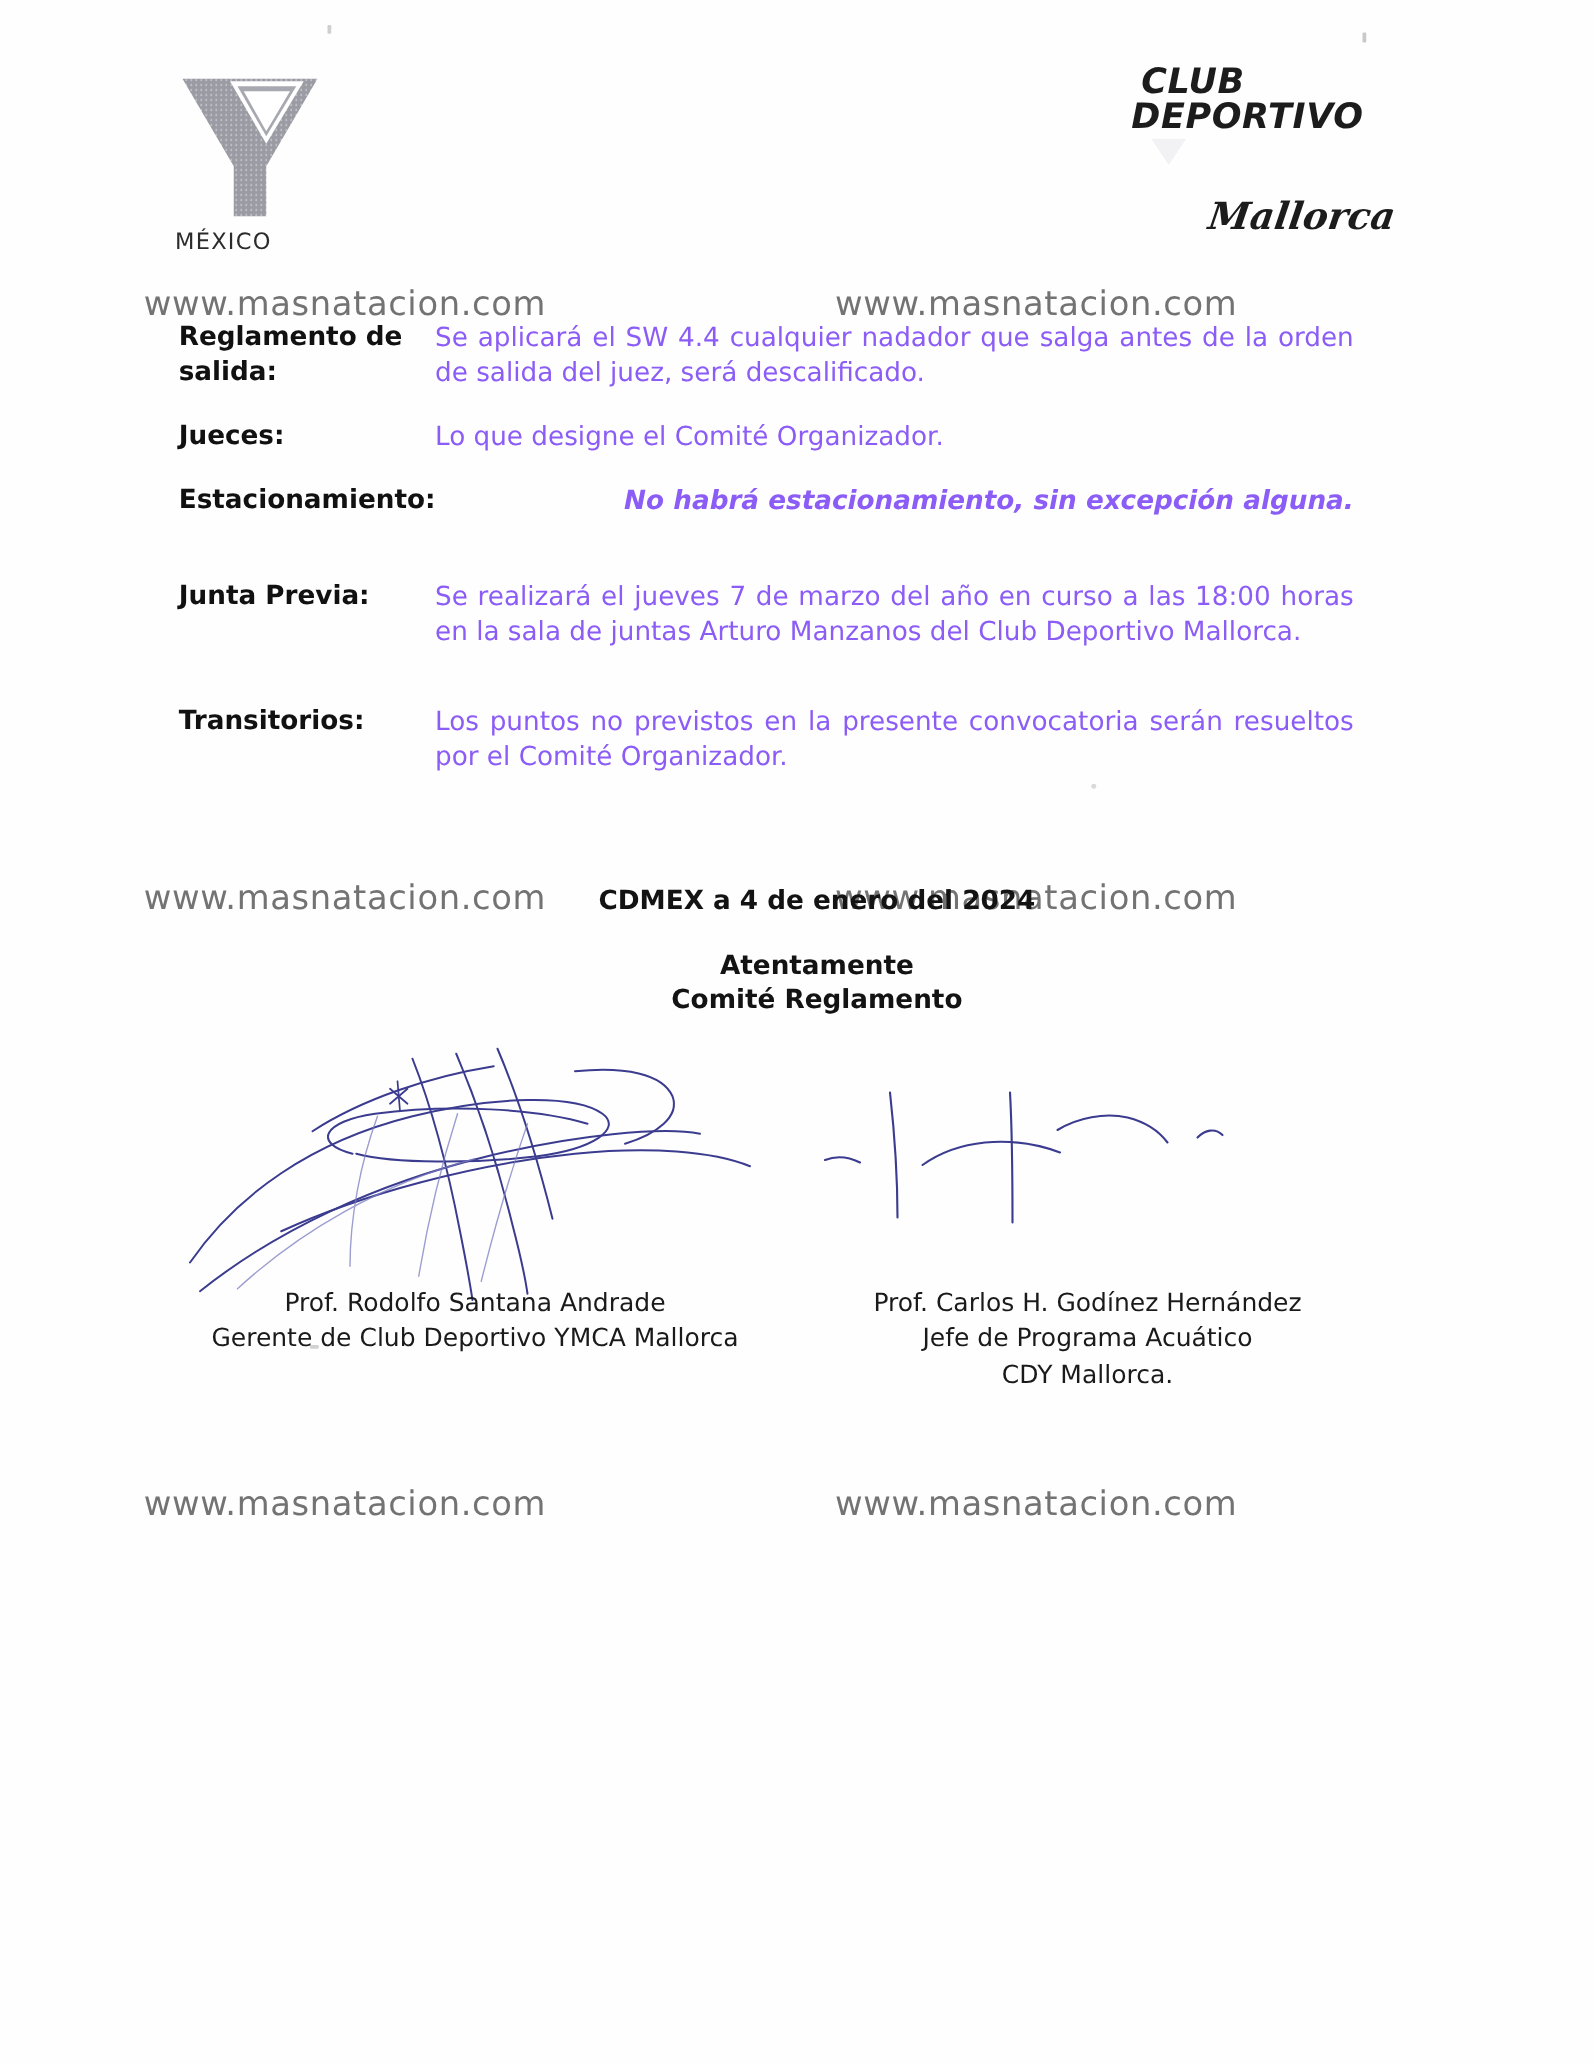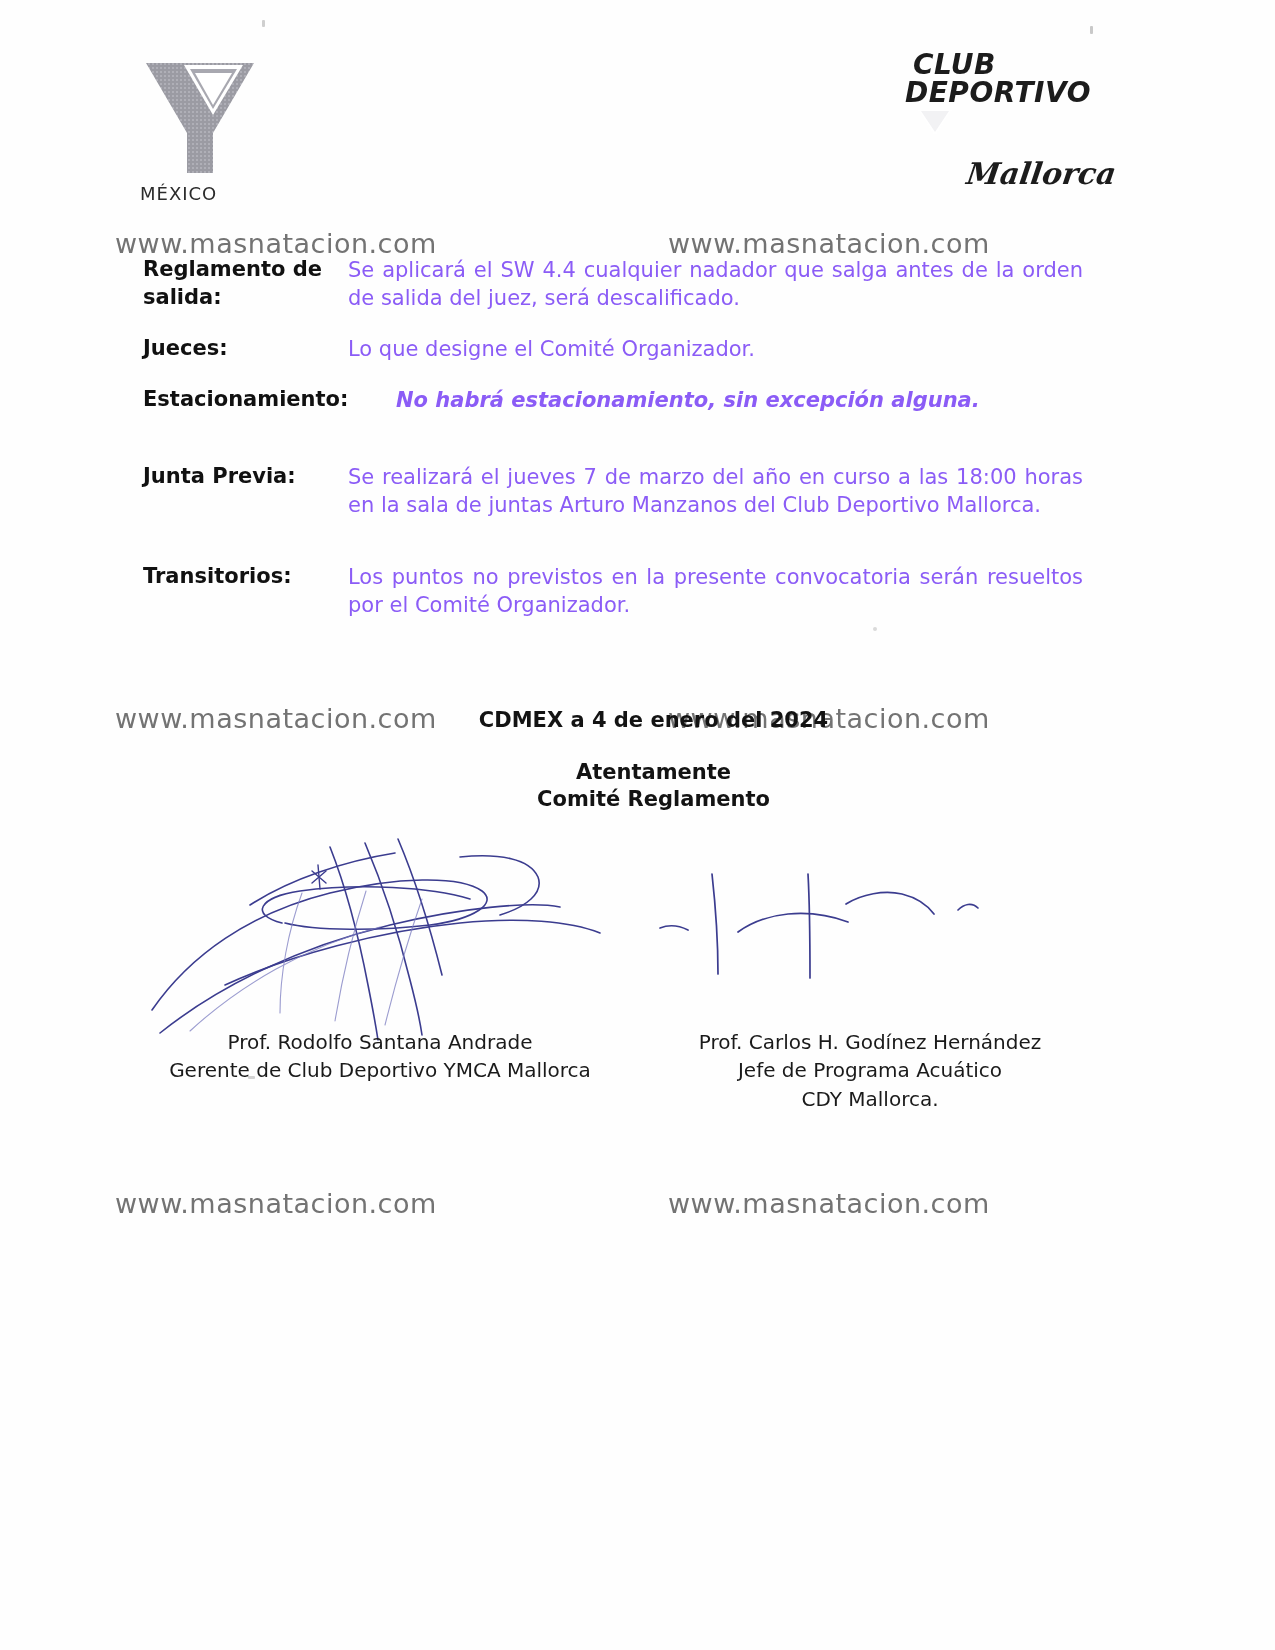--- a/index.html
+++ b/index.html
@@ -172,21 +172,21 @@
     flex: 1 1 auto;
     font-size: 21px;
     color: #8b5cf6;
     line-height: 1.35;
     text-align: justify;
     font-family: "DejaVu Sans", sans-serif;
   }
   .value.italicbold {
     font-style: italic;
     font-weight: bold;
-    text-align: left;
+    text-align: right;
   }
 
   
   .closing {
     position: absolute;
     left: 16px;
     width: 1275px;
     text-align: center;
   }
   .closing .ln {

